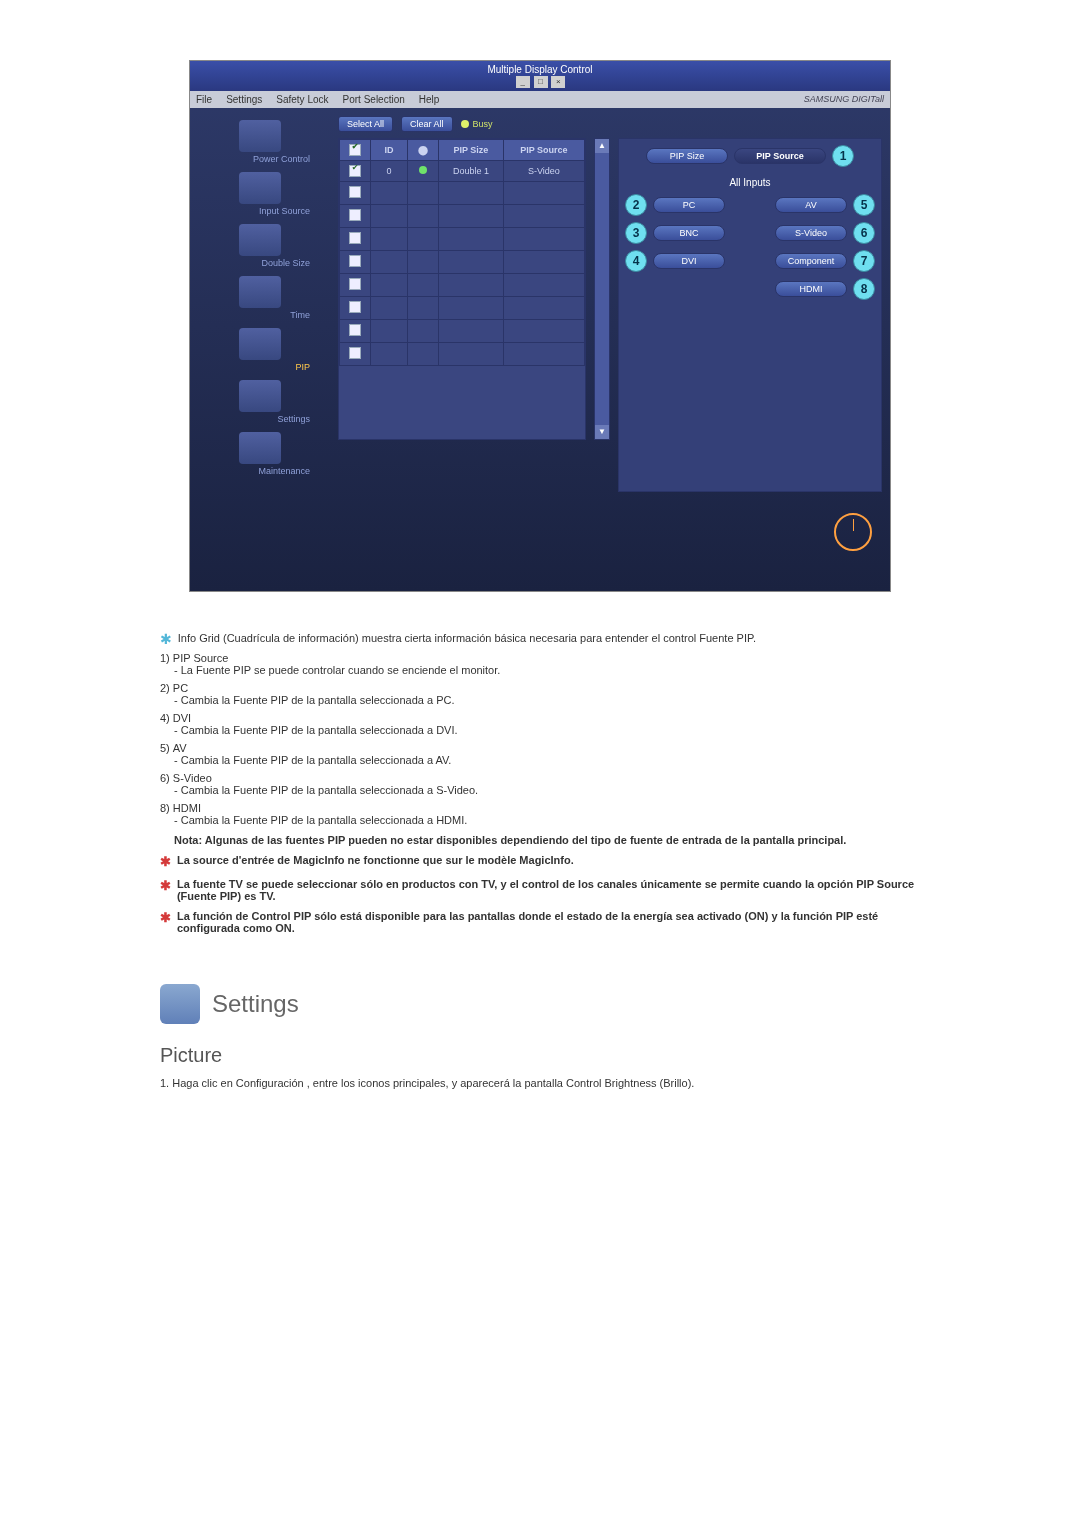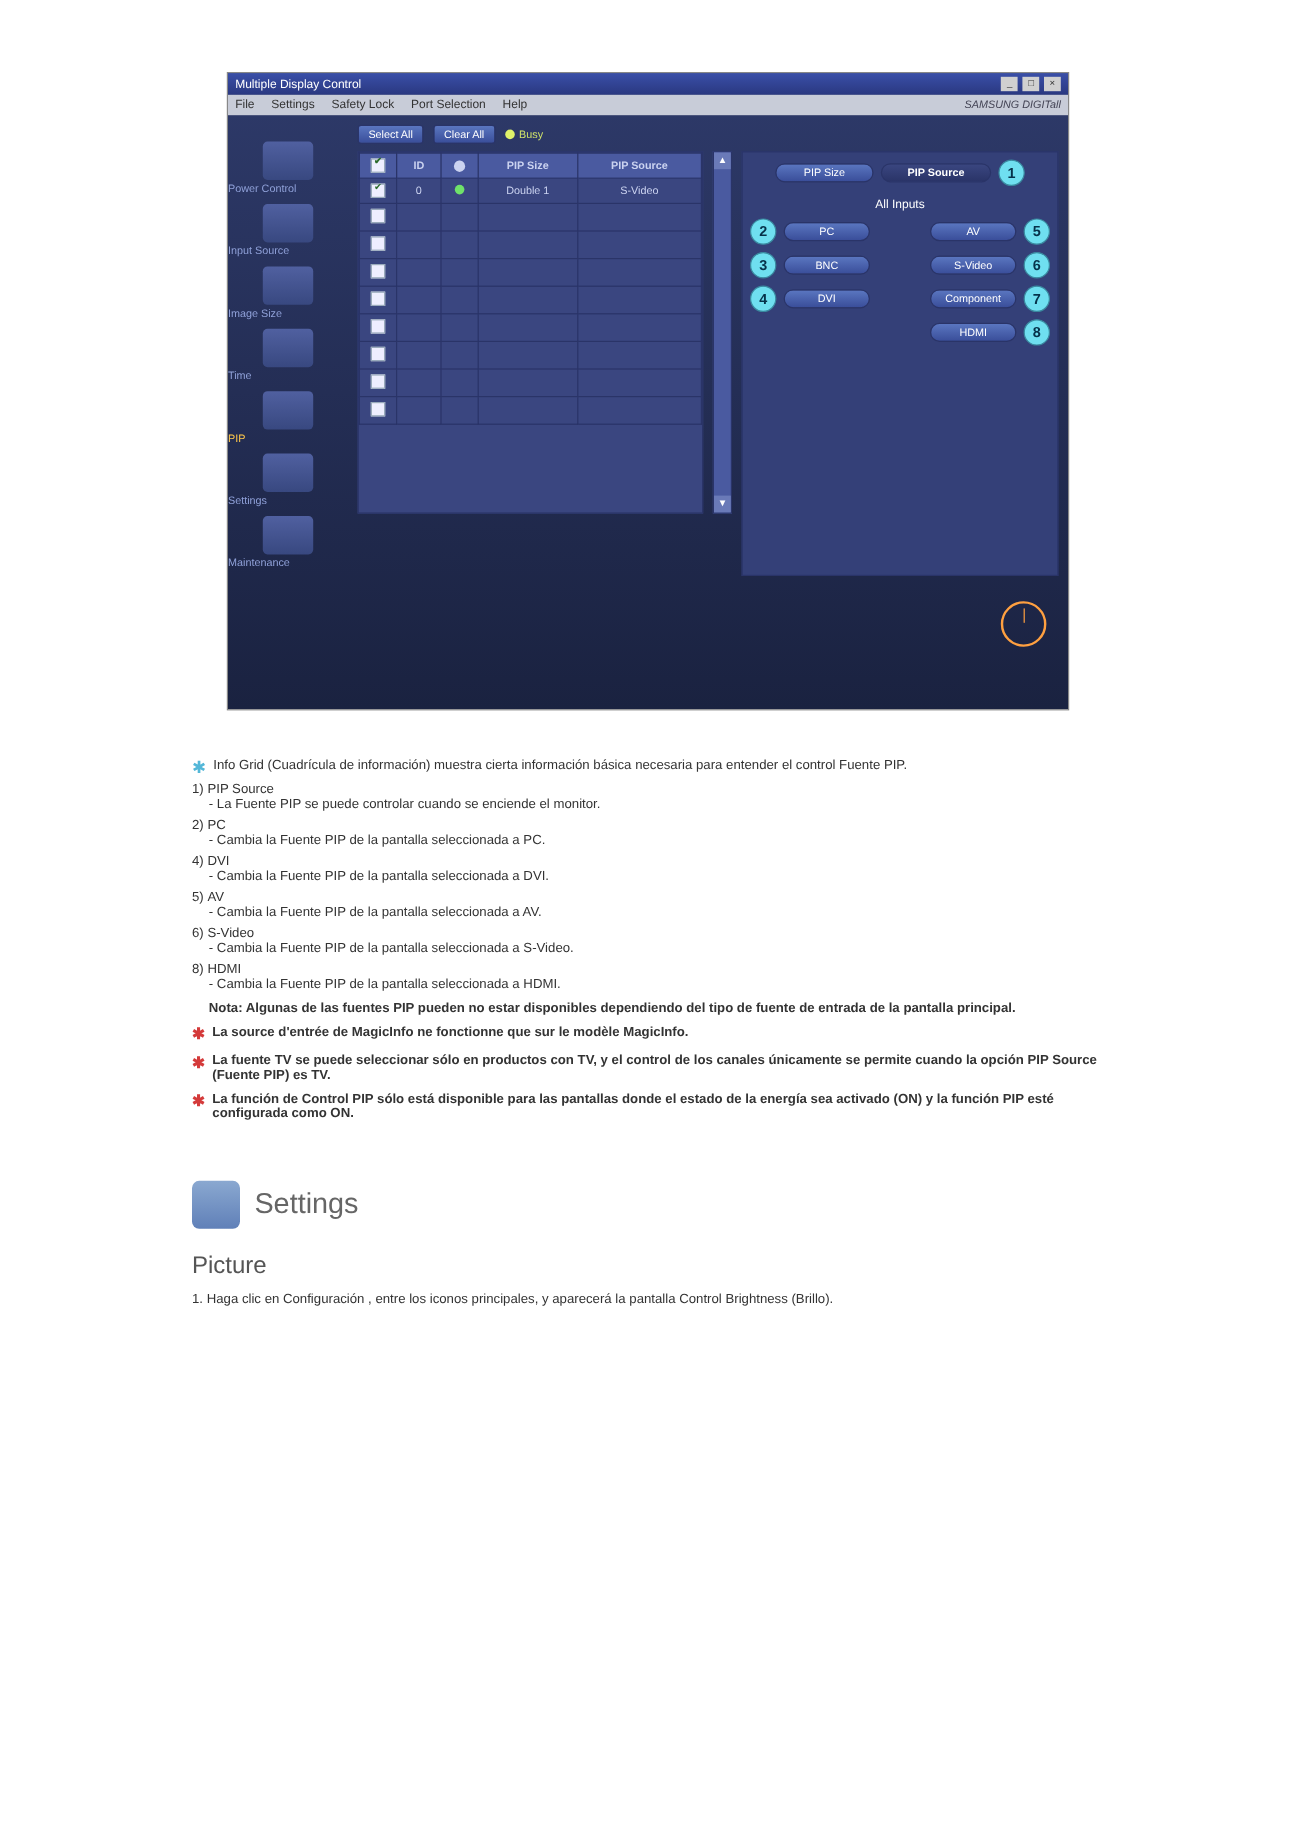--- a/index.html
+++ b/index.html
@@ -21,20 +21,21 @@
     position: relative;
   }
   .titlebar {
     background: linear-gradient(#3a4fa8, #2a3880);
     color: #fff;
     font-size: 10px;
     padding: 3px 6px;
     display: flex;
     justify-content: space-between;
     align-items: center;
+    flex-direction: column;
   }
   .titlebar .winbtns span {
     display: inline-block;
     width: 14px; height: 12px;
     background: #d0d0d0;
     margin-left: 1px;
     font-size: 8px; line-height: 12px; text-align: center; color:#333;
   }
   .menubar {
     background: #c8ccd8;
@@ -44,24 +45,23 @@
     display: flex; gap: 14px;
     position: relative;
   }
   .menubar .brand {
     position: absolute; right: 6px; top: 3px;
     font-size: 9px; font-style: italic; color: #445;
   }
   .body-area { display: flex; flex: 1; }
   .sidebar {
     width: 100px;
-    padding: 10px 0;
+    padding: 10px 20px;
     display: flex; flex-direction: column; gap: 6px;
-    text-align: left;
-    margin-top: 10px;
+    text-align: right;
   }
   .sidebar .item { color: #8fa0d8; font-size: 9px; }
   .sidebar .item.active { color: #ffc84a; }
   .sidebar .icon-box {
     width: 42px; height: 32px; margin: 2px auto;
     background: linear-gradient(#5060a0,#384880);
     border-radius: 4px;
   }
   .main {
     flex: 1;
@@ -159,21 +159,21 @@
     <span>Settings</span>
     <span>Safety Lock</span>
     <span>Port Selection</span>
     <span>Help</span>
     <span class="brand">SAMSUNG DIGITall</span>
   </div>
   <div class="body-area">
     <div class="sidebar">
       <div class="item"><div class="icon-box"></div><span>Power Control</span></div>
       <div class="item"><div class="icon-box"></div><span>Input Source</span></div>
-      <div class="item"><div class="icon-box"></div><span>Image Size</span></div>
+      <div class="item"><div class="icon-box"></div><span>Double Size</span></div>
       <div class="item"><div class="icon-box"></div><span>Time</span></div>
       <div class="item active"><div class="icon-box"></div><span>PIP</span></div>
       <div class="item"><div class="icon-box"></div><span>Settings</span></div>
       <div class="item"><div class="icon-box"></div><span>Maintenance</span></div>
     </div>
     <div class="main">
       <div class="topbtns">
         <span class="btn">Select All</span>
         <span class="btn">Clear All</span>
         <span class="busy">

